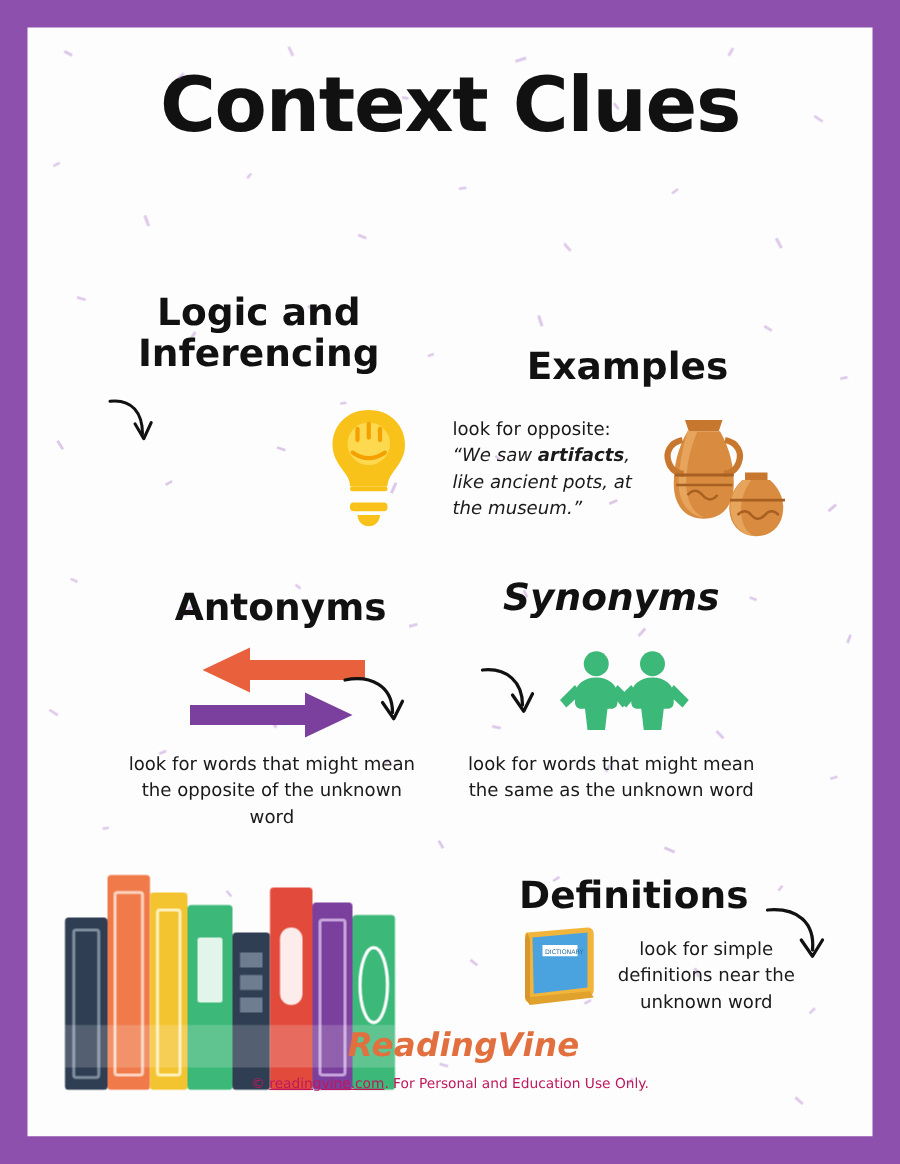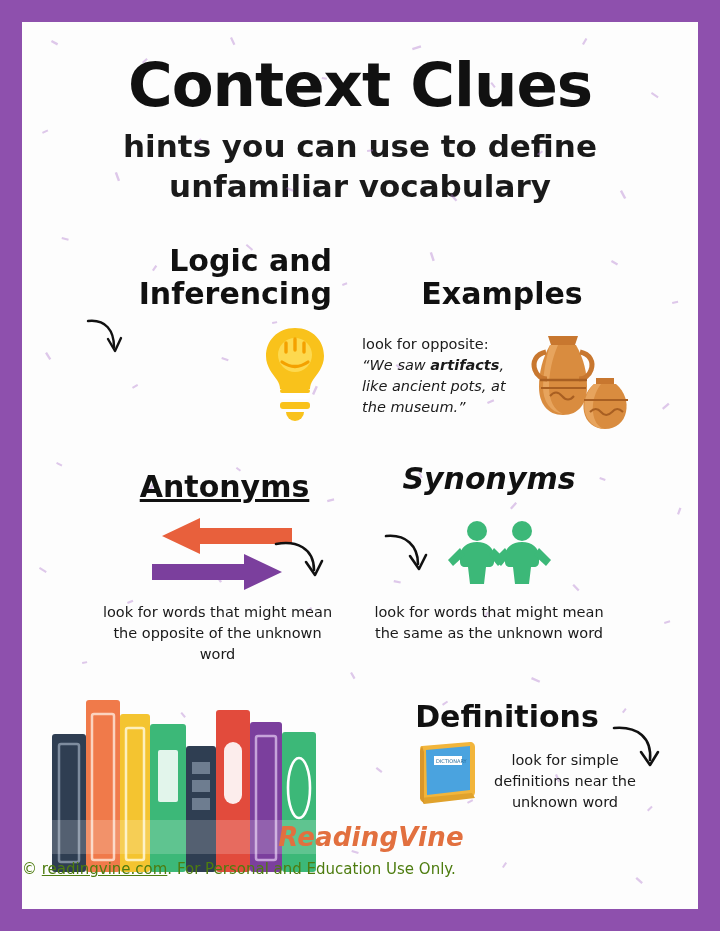--- a/index.html
+++ b/index.html
@@ -76,32 +76,32 @@
     text-align: center;
     line-height: 1.45;
   }
   .hand i { font-style: italic; }
   .hand b { font-weight: bold; }
 
   
   .blk { position: absolute; }
 
   
-  #logic-head { left: 60px; top: 222px; width: 250px; text-align: right; }
+  #logic-head { left: 60px; top: 212px; width: 250px; }
   #logic-text { left: 88px; top: 302px; width: 150px; }
   #bulb { left: 236px; top: 300px; width: 74px; height: 100px; }
   #arrow-logic { left: 62px; top: 295px; width: 48px; height: 48px; }
 
   
   #examples-head { left: 370px; top: 255px; width: 220px; }
   #examples-text { left: 340px; top: 312px; width: 165px; text-align: left;}
   #vases { left: 490px; top: 300px; width: 120px; height: 120px; }
 
   
-  #antonyms-head { left: 80px; top: 448px; width: 245px; text-decoration: underline; }
+  #antonyms-head { left: 80px; top: 448px; width: 245px; }
   #arrows { left: 120px; top: 492px; width: 160px; height: 80px; }
   #arrow-ant { left: 248px; top: 512px; width: 56px; height: 56px; }
   #antonyms-text { left: 78px; top: 580px; width: 235px; }
 
   
   #synonyms-head { left: 352px; top: 440px; width: 230px; font-style: italic; }
   #people { left: 425px; top: 498px; width: 105px; height: 66px; }
   #arrow-syn { left: 356px; top: 508px; width: 52px; height: 52px; }
   #synonyms-text { left: 352px; top: 580px; width: 230px; }
 
@@ -126,24 +126,24 @@
     font-size: 26px;
     color: #e2703f;
     letter-spacing: .2px;
     padding-left: 22px;
   }
   .brand .vine { color: #e2703f; }
   .credit {
     position: absolute;
     left: 0; right: 0;
     top: 838px;
-    text-align: left;
-    font-family: "DejaVu Sans", sans-serif;
-    font-size: 15px;
-    color: #4d7c0f;
+    text-align: center;
+    font-family: "DejaVu Sans", sans-serif;
+    font-size: 11px;
+    color: #be185d;
   }
   .credit u { text-decoration: underline; }
 </style>
 </head>
 <body>
 
 <div class="poster-frame">
   <div class="poster">
 
     <svg class="speckles" viewBox="0 0 676 887" preserveAspectRatio="none">
@@ -207,21 +207,20 @@
         <rect x="330" y="828" width="7" height="2.2" transform="rotate(16 330 828)"></rect>
         <rect x="480" y="845" width="6" height="2" transform="rotate(-56 480 845)"></rect>
         <rect x="615" y="855" width="8" height="2.3" transform="rotate(42 615 855)"></rect>
         <rect x="60" y="640" width="5" height="2" transform="rotate(-10 60 640)"></rect>
         <rect x="250" y="300" width="5" height="2" transform="rotate(-10 250 300)"></rect>
         <rect x="160" y="690" width="6" height="2" transform="rotate(50 160 690)"></rect>
       </g>
     </svg>
 
     <div class="title">Context Clues</div>
-    <div class="subtitle">hints you can use to define unfamiliar vocabulary</div>
 
     <div class="blk section-head" id="logic-head">Logic and Inferencing</div>
 
     <svg class="blk" id="arrow-logic" viewBox="0 0 48 48">
       <path d="M4 4 C 22 2, 30 14, 30 30" stroke="#111" stroke-width="2.4" fill="none" stroke-linecap="round"></path>
       <path d="M24 22 L31 34 L37 21" stroke="#111" stroke-width="2.4" fill="none" stroke-linecap="round" stroke-linejoin="round"></path>
     </svg>
 
 
     <svg class="blk" id="bulb" viewBox="0 0 74 100">

